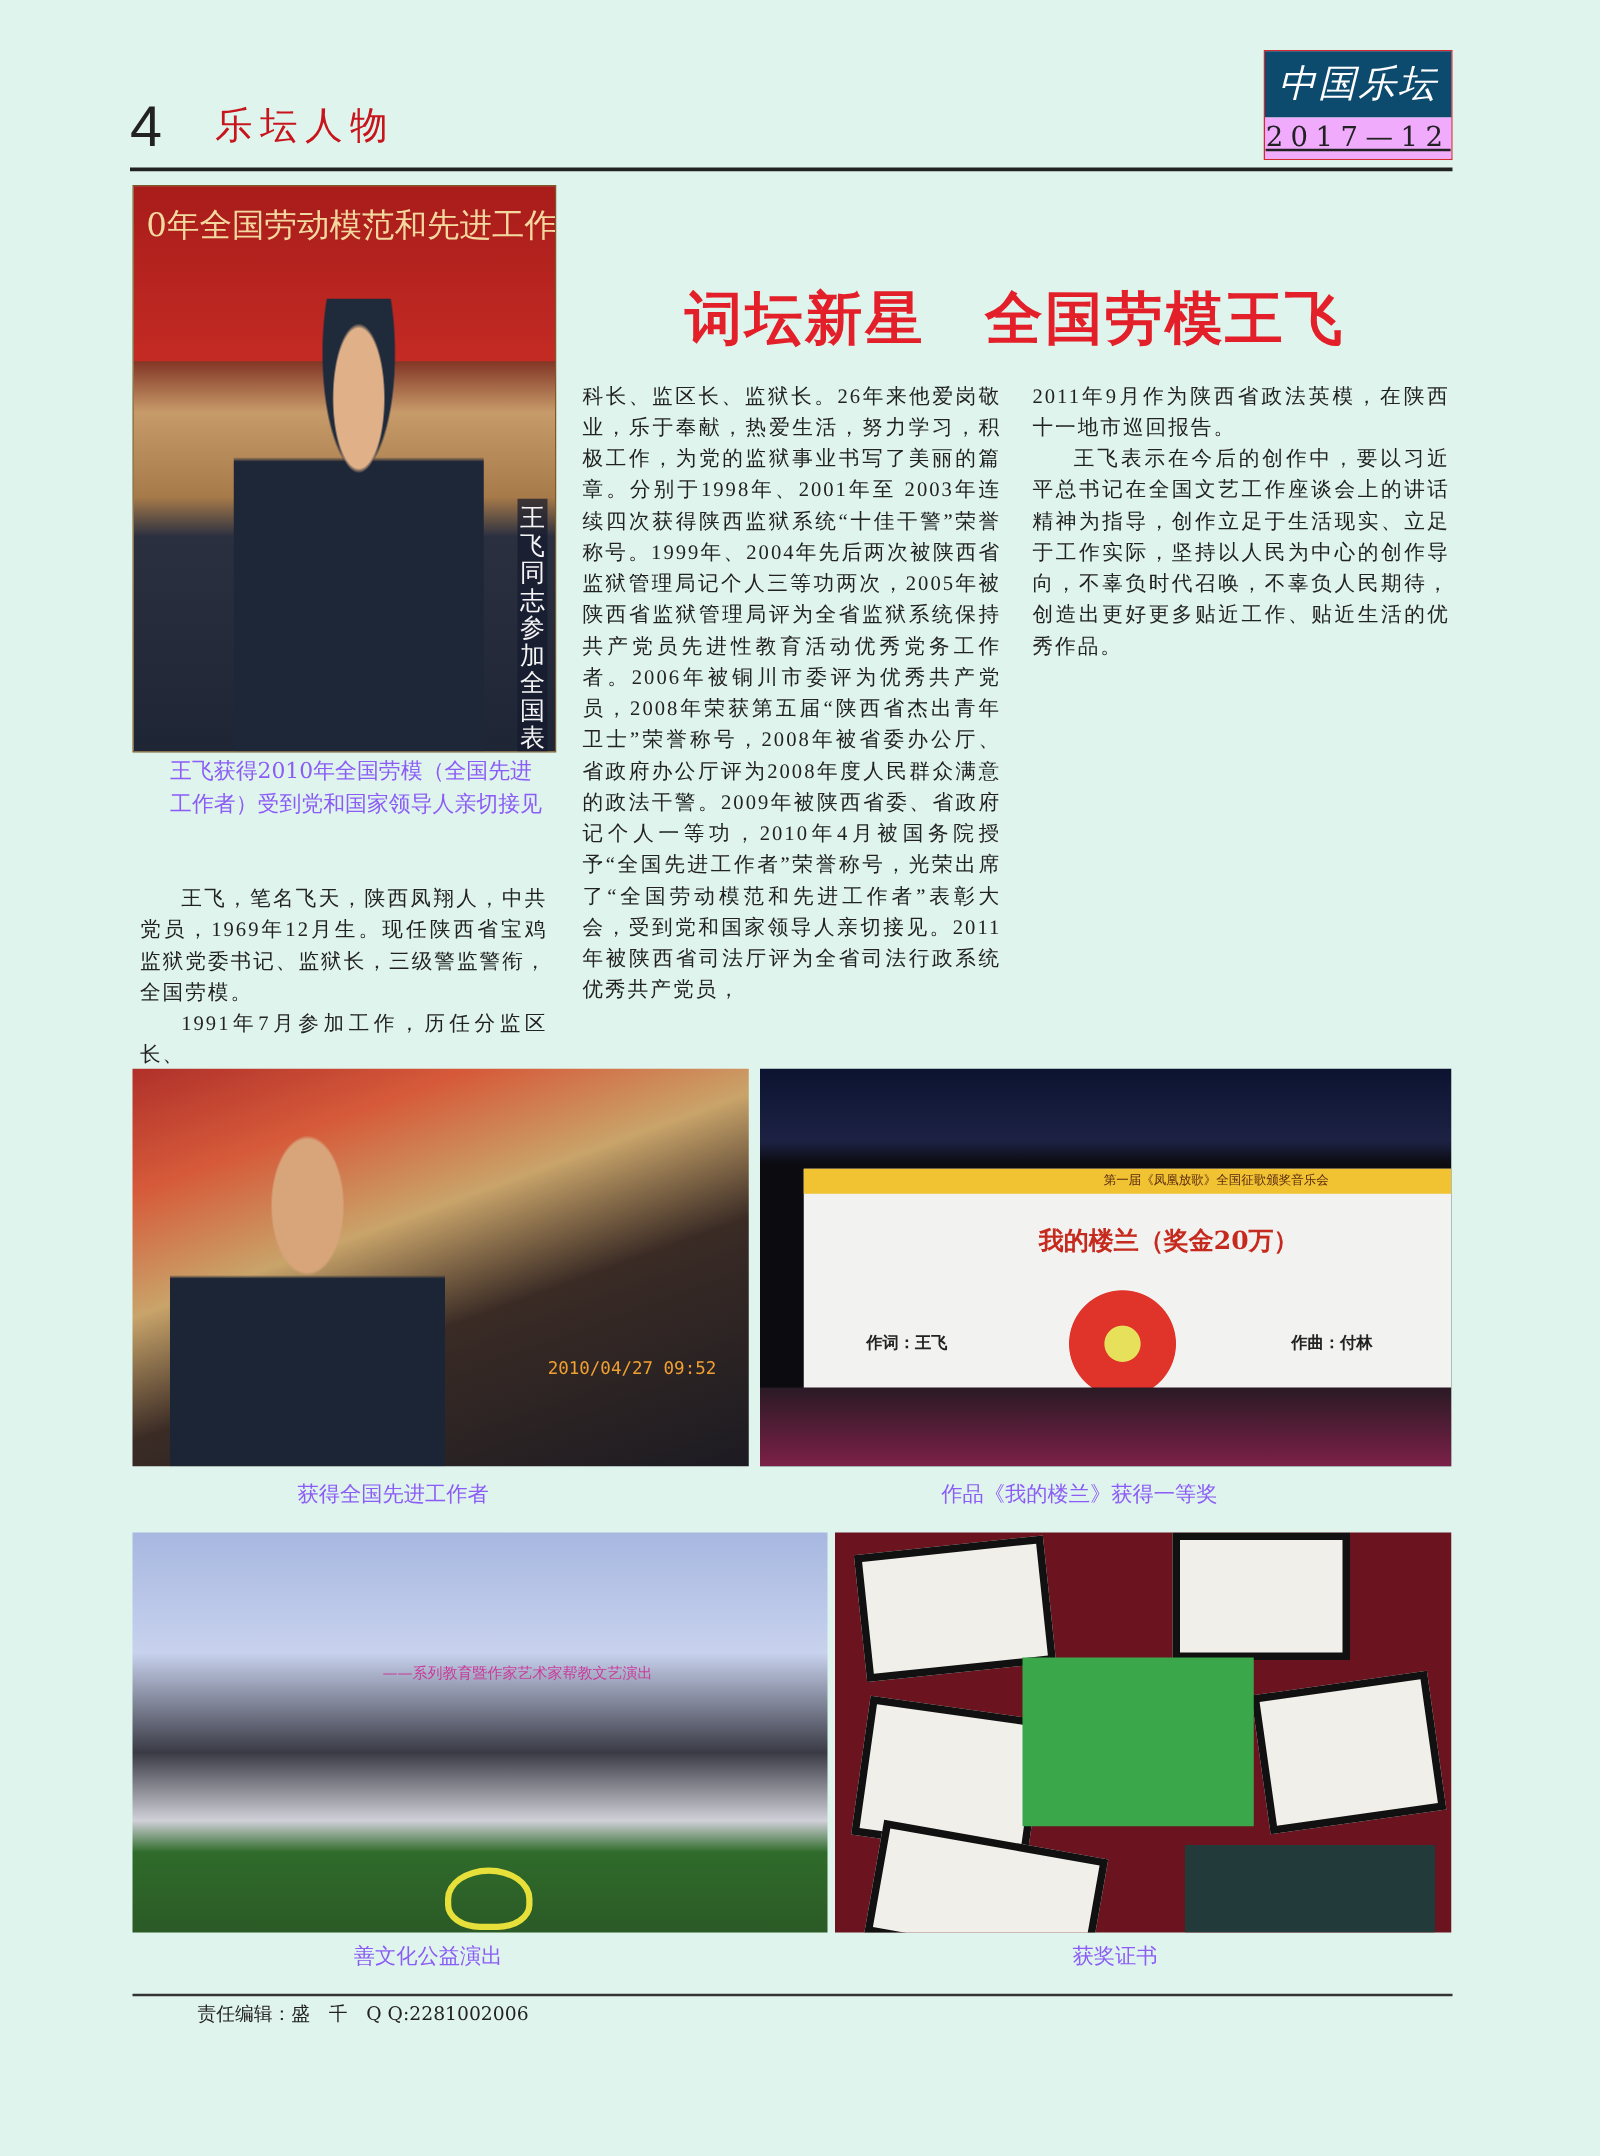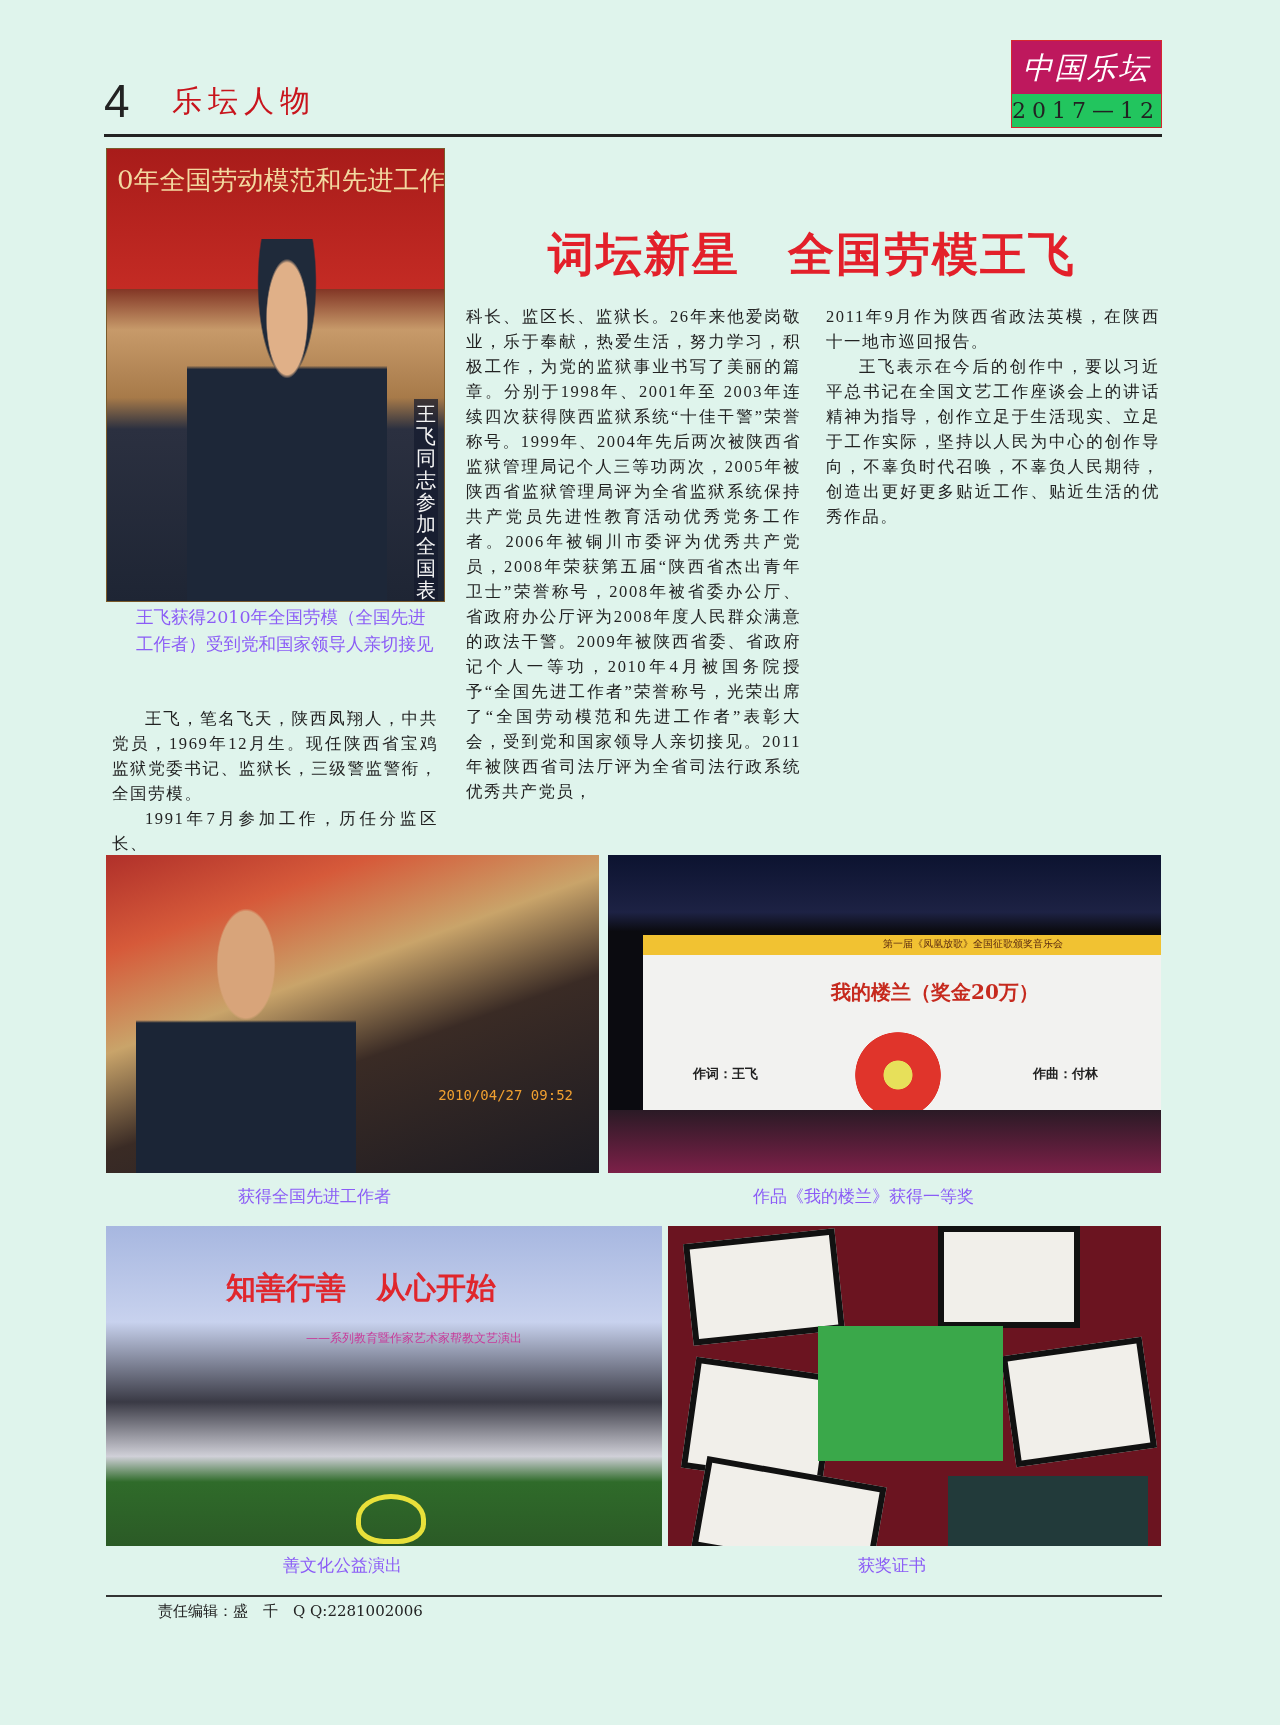--- a/index.html
+++ b/index.html
@@ -3,22 +3,22 @@
 <meta charset="utf-8">
 <style>
   html,body{margin:0;padding:0;}
   body{width:1280px;height:1725px;background:#dff4ec;position:relative;overflow:hidden;
        font-family:"DejaVu Serif",serif;color:#222;}
   .abs{position:absolute;}
   #page-num{left:104px;top:78px;font-family:"Liberation Sans",sans-serif;font-size:46px;color:#222;line-height:1;}
   #section{left:172px;top:86px;font-size:30px;color:#c8141c;letter-spacing:6px;line-height:1;}
   #header-rule{left:104px;top:134px;width:1058px;height:3px;background:#222;}
   #logo{left:1011px;top:40px;width:149px;height:86px;border:1px solid #d6282e;}
-  #logo .top{height:53px;background:#be185d;color:#fff;font-size:30px;text-align:center;line-height:53px;font-style:italic;letter-spacing:2px;}
-  #logo .bot{height:33px;background:#22c55e;color:#222;font-size:22px;text-align:left;line-height:33px;letter-spacing:6px;}
+  #logo .top{height:53px;background:#0c4a6e;color:#fff;font-size:30px;text-align:center;line-height:53px;font-style:italic;letter-spacing:2px;}
+  #logo .bot{height:33px;background:#f0abfc;color:#222;font-size:22px;text-align:center;line-height:33px;letter-spacing:6px;text-decoration:underline;}
   .photo{position:absolute;overflow:hidden;}
   #photo1{left:106px;top:148px;width:337px;height:452px;
     background:linear-gradient(180deg,#b52321 0%,#c63a2a 18%,#7b2b1e 30%,#c79a6a 40%,#a77a49 55%,#2b3040 62%,#1e2534 100%);border:1px solid #7a5a2a;}
   #photo1 .banner{left:0;top:0;width:100%;height:140px;background:linear-gradient(180deg,#a81c1a,#c42b24);color:#f3d9a0;font-size:26px;padding:14px 0 0 10px;box-sizing:border-box;white-space:nowrap;}
   #photo1 .vert{right:6px;top:250px;width:24px;color:#f5f5f5;font-size:20px;line-height:22px;background:rgba(20,25,45,.7);text-align:center;padding:4px 0;}
   #photo1 .figure{left:80px;top:90px;width:200px;height:362px;}
   .cap{position:absolute;font-size:17px;color:#8b5cf6;line-height:27px;}
   #cap1{left:136px;top:604px;width:300px;font-size:17.5px;line-height:27px;}
   #headline{left:548px;top:224px;font-size:46px;color:#e3202a;font-weight:bold;letter-spacing:2px;white-space:nowrap;}
   .col{position:absolute;font-size:16.5px;line-height:25px;text-align:justify;letter-spacing:1.6px;font-family:Liberation Serif, serif;}
@@ -94,21 +94,20 @@
     <span class="flower"></span>
     <span style="position:absolute;left:50px;top:110px;font-size:13px;font-weight:bold;">作词：王飞</span>
     <span style="position:absolute;left:390px;top:110px;font-size:13px;font-weight:bold;">作曲：付林</span>
   </div>
   <div class="abs stage"></div>
 </div>
 <div id="cap2" class="cap">获得全国先进工作者</div>
 <div id="cap3" class="cap">作品《我的楼兰》获得一等奖</div>
 
 <div id="photo4" class="photo">
-  <div class="abs b1">知善行善　从心开始</div>
   <div class="abs b2">——系列教育暨作家艺术家帮教文艺演出</div>
   <div class="abs" style="left:250px;top:268px;width:60px;height:40px;border:5px solid #e8e03a;border-radius:50% 50% 40% 40%;"></div>
 </div>
 <div id="photo5" class="photo">
   <div class="cert" style="left:20px;top:10px;width:140px;height:90px;transform:rotate(-6deg);"></div>
   <div class="cert" style="left:270px;top:0px;width:130px;height:90px;"></div>
   <div class="cert" style="left:20px;top:140px;width:130px;height:100px;transform:rotate(8deg);"></div>
   <div class="cert" style="left:340px;top:120px;width:130px;height:100px;transform:rotate(-8deg);"></div>
   <div class="cert" style="left:30px;top:245px;width:170px;height:80px;transform:rotate(10deg);"></div>
   <div class="abs green"></div>

